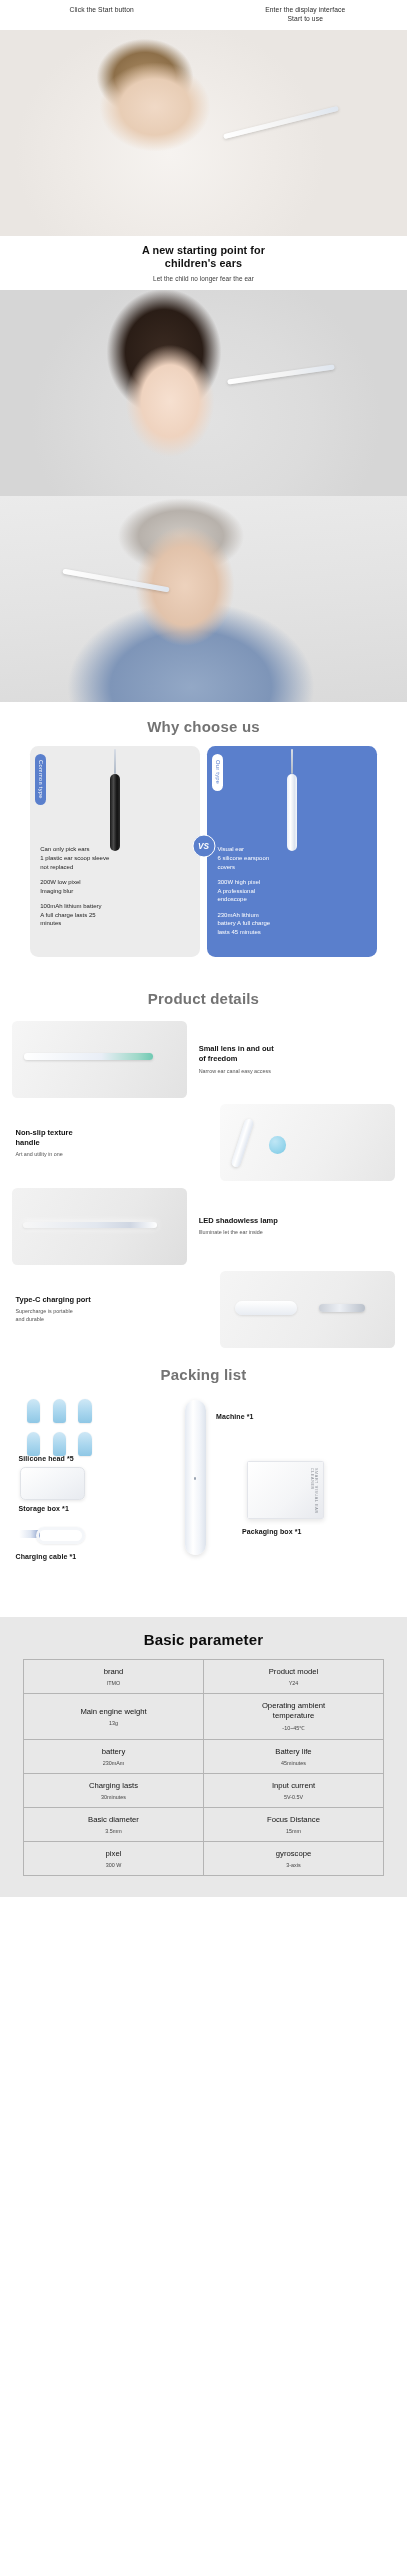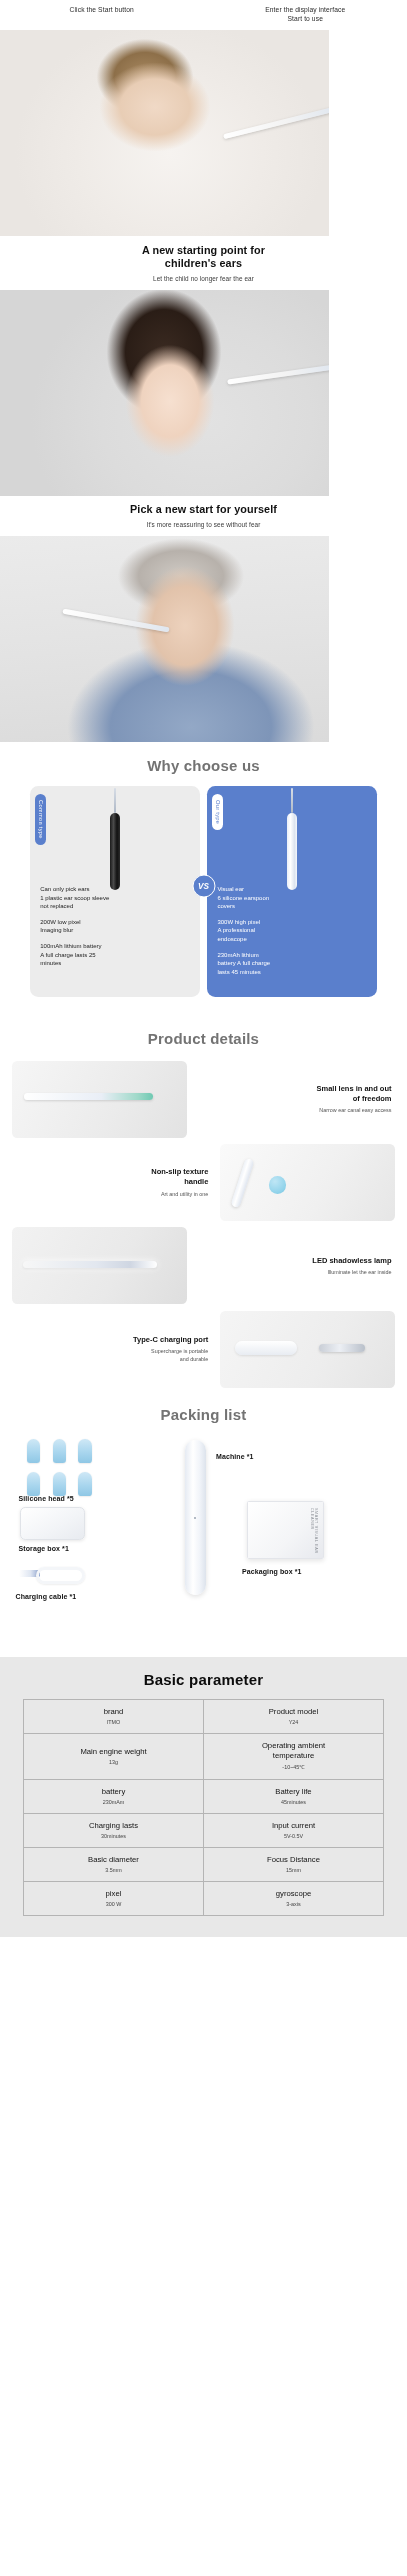--- a/index.html
+++ b/index.html
@@ -23,21 +23,21 @@
     flex: 1;
     text-align: center;
     font-size: 6.7px;
     color: #2a2a2a;
     line-height: 1.35;
     letter-spacing: 0.1px;
   }
 
   
   .shot {
-    width: 329px;
+    width: 407px;
     position: relative;
     overflow: hidden;
   }
   .shot-img {
     width: 407px;
     height: 206px;
     position: relative;
     overflow: hidden;
   }
   .shot-caption {
@@ -191,21 +191,21 @@
     gap: 8.2px;
   }
   .detail-row.reverse { flex-direction: row-reverse; }
   .detail-img {
     width: 175px; height: 77px;
     border-radius: 5.2px;
     overflow: hidden;
     position: relative;
     flex: none;
   }
-  .detail-txt { flex: 1; text-align: right; padding: 0 3.1px; }
+  .detail-txt { flex: 1; text-align: left; padding: 0 3.1px; }
   .detail-title {
     font-size: 7.5px; font-weight: bold;
     color: #111; line-height: 1.35;
     white-space: pre-line;
   }
   .detail-sub {
     margin-top: 3.1px;
     font-size: 5.4px;
     color: #555;
     line-height: 1.4;
@@ -400,24 +400,20 @@
     <div class="shot-caption">
       <div class="shot-title" style="white-space:pre-line">A new starting point for
 children's ears</div>
       <div class="shot-sub">Let the child no longer fear the ear</div>
     </div>
   </div>
 
   <div class="shot">
     <div class="shot-img scene-woman">
       <div class="hand-device w"></div>
-    </div>
-    <div class="shot-caption">
-      <div class="shot-title" style="white-space:pre-line">Pick a new start for yourself</div>
-      <div class="shot-sub">It's more reassuring to see without fear</div>
     </div>
   </div>
 
   <div class="shot">
     <div class="shot-img scene-oldman">
       <div class="hand-device o"></div>
     </div>
   </div>
 
   <div class="section-head">Why choose us</div>

